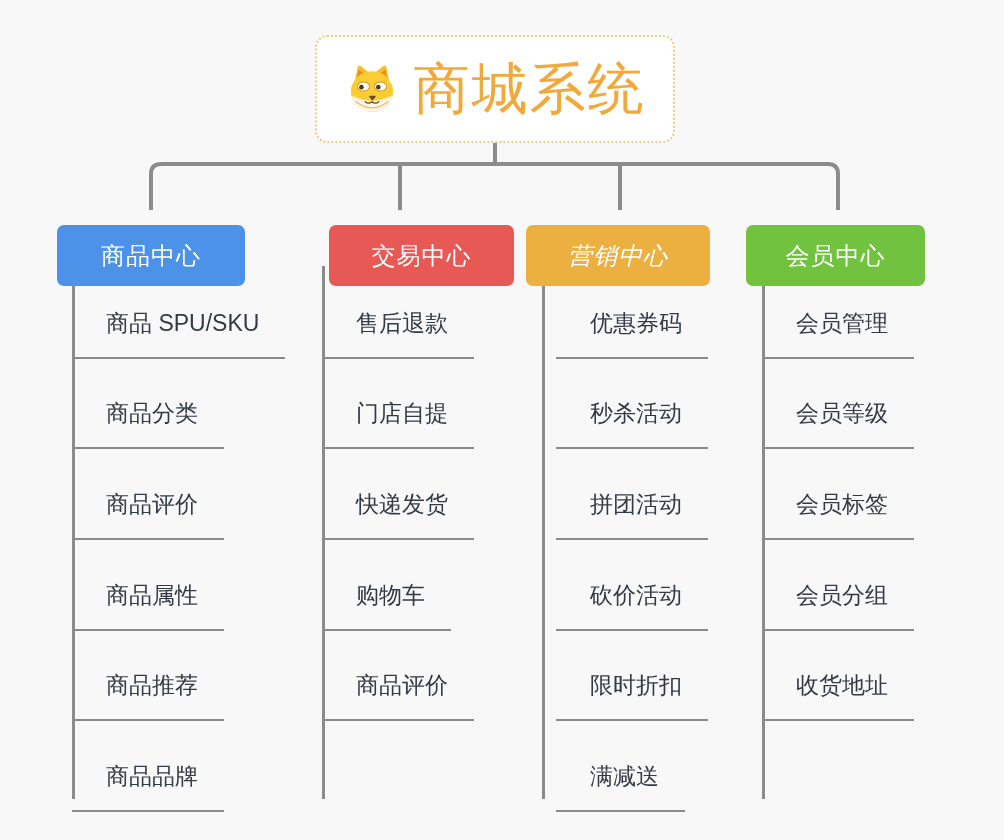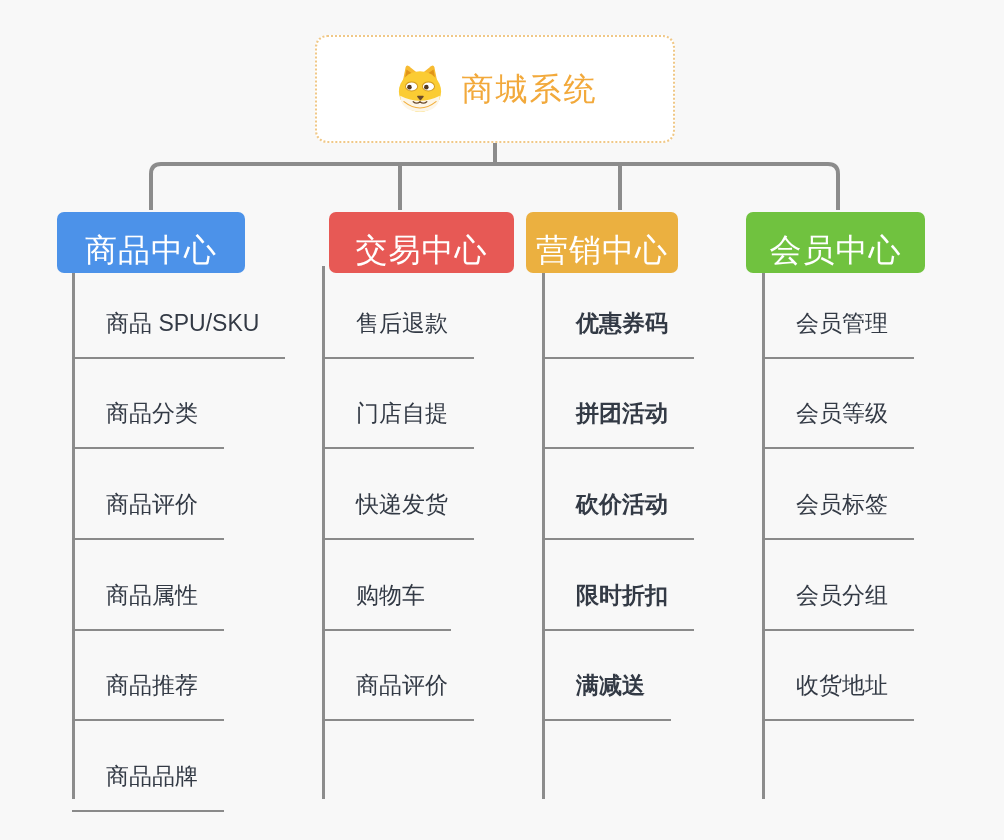--- a/index.html
+++ b/index.html
@@ -18,47 +18,47 @@
   .root-node {
     position:absolute; left:315px; top:35px; width:360px; height:108px;
     box-sizing:border-box;
     background:#FFFFFF;
     border:2px dotted #F0C887;
     border-radius:12px;
     display:flex; align-items:center; justify-content:center; gap:15px;
     z-index:2;
   }
   .root-title {
-    font-size:32px; color:#F2A93B; letter-spacing:2px; line-height:1;
+    font-size:56px; color:#F2A93B; letter-spacing:2px; line-height:1;
   }
   .dog-icon { width:54px; height:52px; flex:0 0 auto; }
 
   
   .branch-box {
-    position:absolute; top:212px; height:61px;
+    position:absolute; top:225px; height:61px;
     box-sizing:border-box;
     border-radius:7px;
-    display:flex; align-items:flex-end; justify-content:center;
-    color:#FFFFFF; font-size:32px; letter-spacing:1px;
+    display:flex; align-items:center; justify-content:center;
+    color:#FFFFFF; font-size:24px; letter-spacing:1px;
     z-index:2;
   }
   .branch-0 { left:57px;  width:188px; }
   .branch-1 { left:307px; width:185px; }
-  .branch-2 { left:526px; width:152px; }
+  .branch-2 { left:526px; width:184px;font-style:italic; }
   .branch-3 { left:746px; width:179px; }
 
   
   .children {
     position:absolute; top:268px;
     list-style:none; margin:0; padding:0;
     z-index:1;
   }
   .children-0 { left:72px; }
   .children-1 { left:322px; }
-  .children-2 { left:542px;font-weight:bold; }
+  .children-2 { left:556px; }
   .children-3 { left:762px; }
   .child-node {
     height:88.7px;
     box-sizing:content-box;
     display:flex; align-items:flex-end;
     width:max-content;
     padding:0 26px 0 34px;
     border-bottom:2px solid #8A8A8A;
   }
   .child-label {
@@ -164,20 +164,23 @@
     <li class="child-node">
         <span class="child-label">商品评价</span>
       </li>
   </ul>
 
   <ul class="children children-2">
     <li class="child-node">
         <span class="child-label">优惠券码</span>
       </li>
     <li class="child-node">
+        <span class="child-label">秒杀活动</span>
+      </li>
+    <li class="child-node">
         <span class="child-label">拼团活动</span>
       </li>
     <li class="child-node">
         <span class="child-label">砍价活动</span>
       </li>
     <li class="child-node">
         <span class="child-label">限时折扣</span>
       </li>
     <li class="child-node">
         <span class="child-label">满减送</span>

